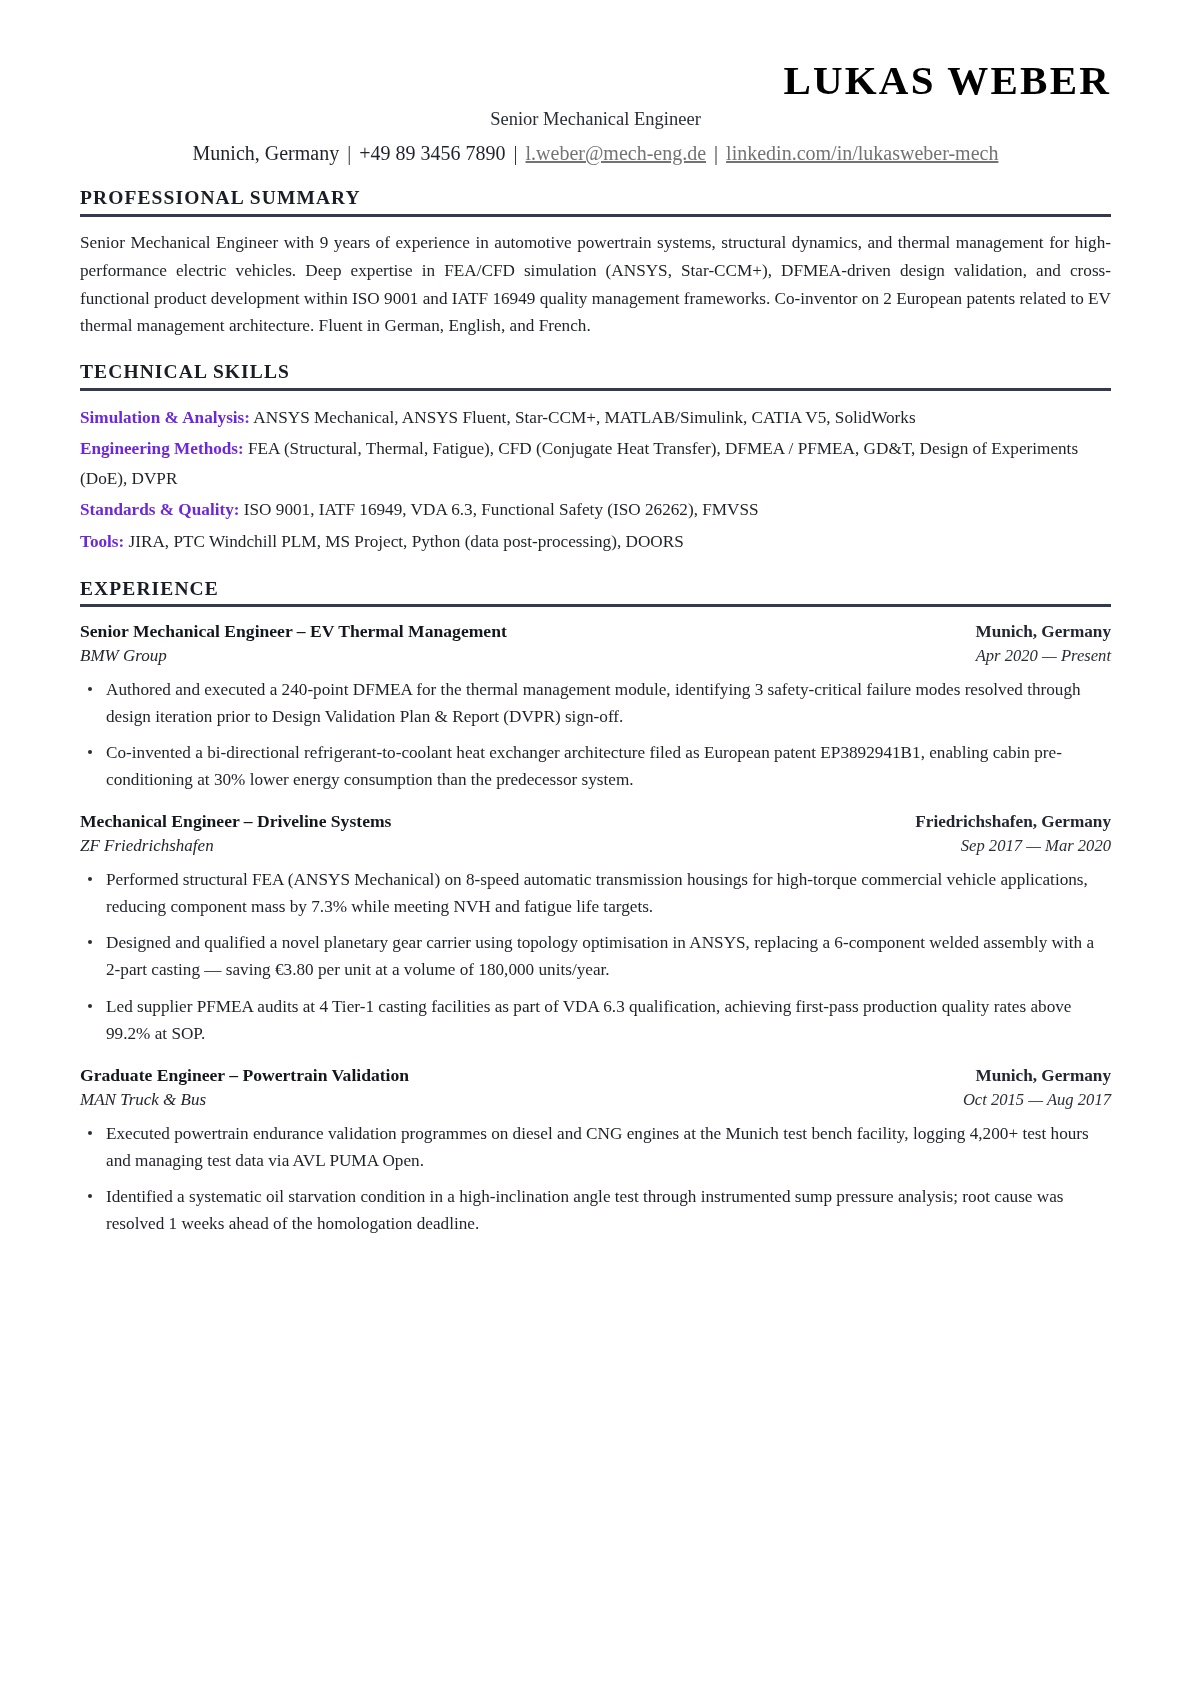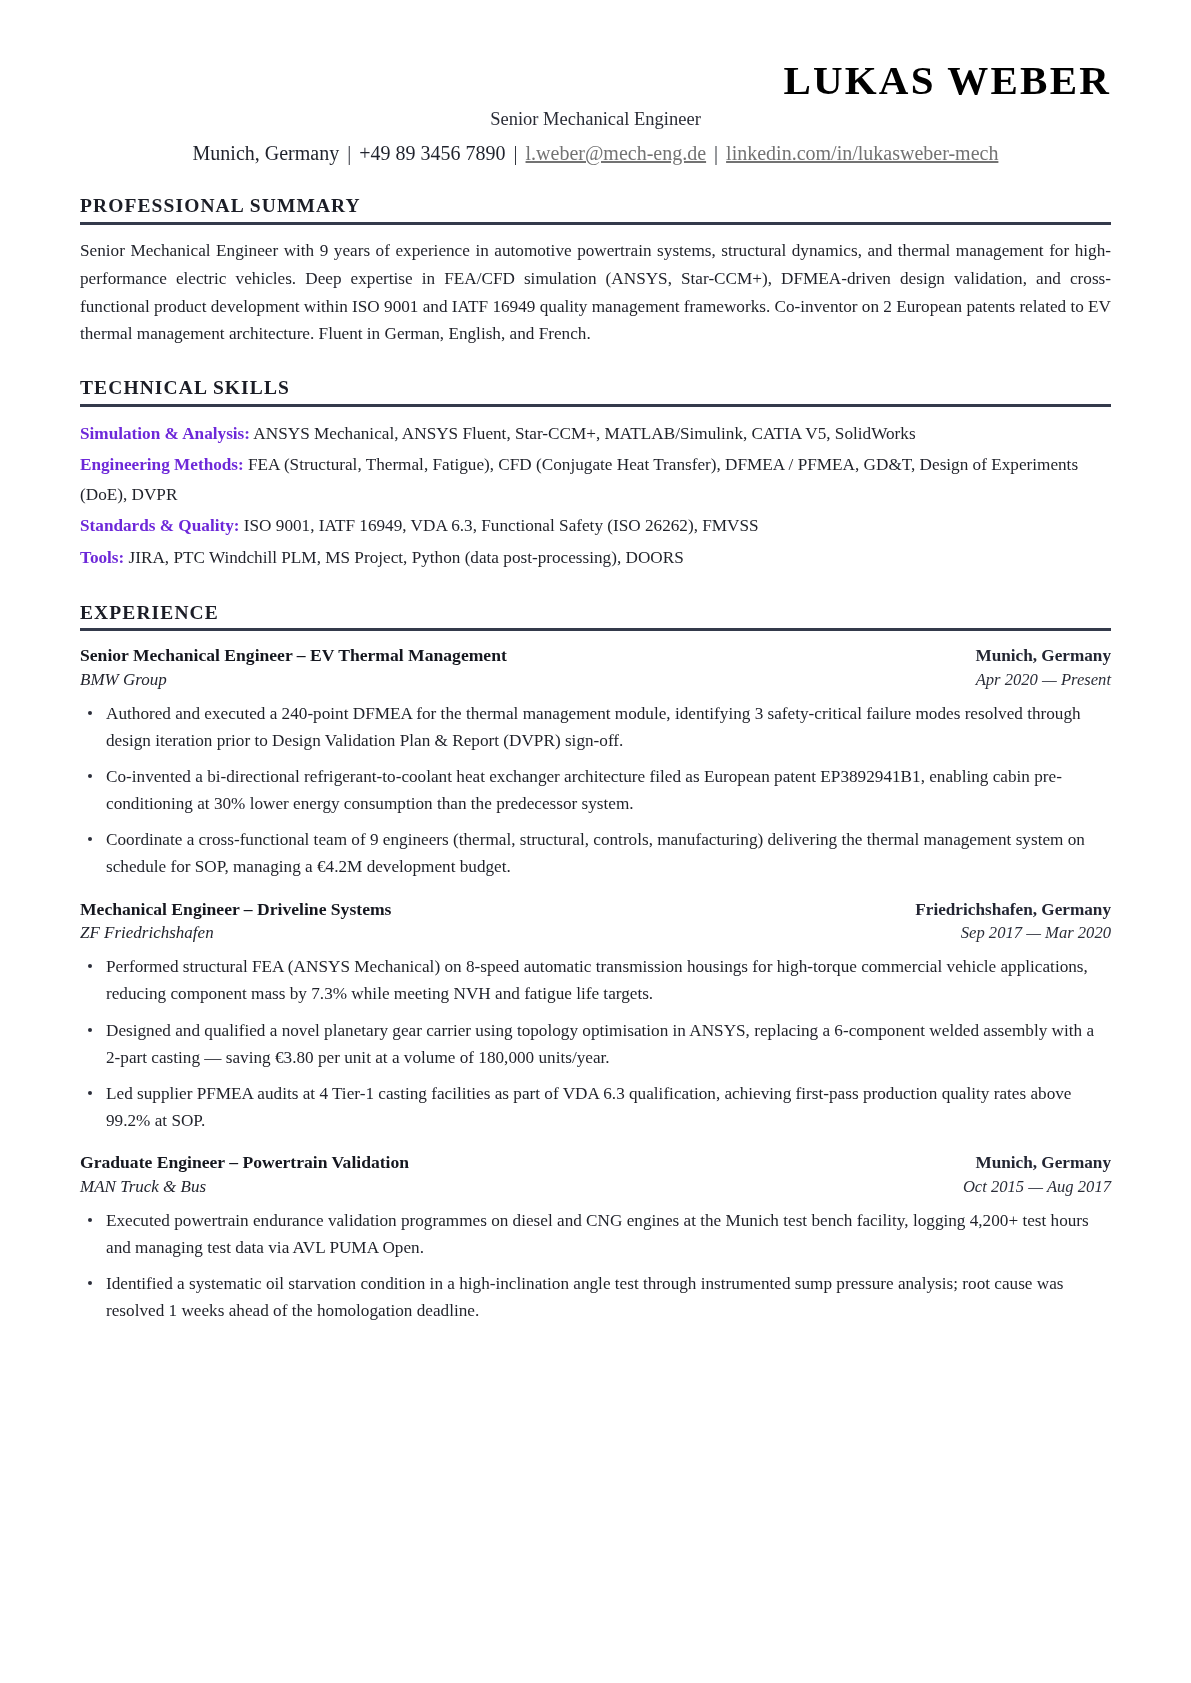--- a/index.html
+++ b/index.html
@@ -50,21 +50,21 @@
     padding: 0 3px;
     color: #33363f;
   }
   .contact .link {
     text-decoration: underline;
     color: #737373;
   }
 
   
   .section {
-    margin-top: 28px;
+    margin-top: 20px;
   }
   .section-title {
     font-size: 19.5px;
     font-weight: bold;
     letter-spacing: 1.1px;
     color: #1b1d26;
     margin: 0 0 3px 0;
     line-height: 1.25;
   }
   .section-rule {
@@ -212,21 +212,20 @@
         <span class="job-title">Senior Mechanical Engineer – EV Thermal Management</span>
         <span class="job-location">Munich, Germany</span>
       </div>
       <div class="job-row">
         <span class="job-company">BMW Group</span>
         <span class="job-dates">Apr 2020 — Present</span>
       </div>
       <ul class="bullets">
         <li>Authored and executed a 240-point DFMEA for the thermal management module, identifying 3 safety-critical failure modes resolved through design iteration prior to Design Validation Plan &amp; Report (DVPR) sign-off.</li>
         <li>Co-invented a bi-directional refrigerant-to-coolant heat exchanger architecture filed as European patent EP3892941B1, enabling cabin pre-conditioning at 30% lower energy consumption than the predecessor system.</li>
-        <li>Coordinate a cross-functional team of 9 engineers (thermal, structural, controls, manufacturing) delivering the thermal management system on schedule for SOP, managing a €4.2M development budget.</li>
       </ul>
     </div>
 
     <div class="job">
       <div class="job-row">
         <span class="job-title">Mechanical Engineer – Driveline Systems</span>
         <span class="job-location">Friedrichshafen, Germany</span>
       </div>
       <div class="job-row">
         <span class="job-company">ZF Friedrichshafen</span>

